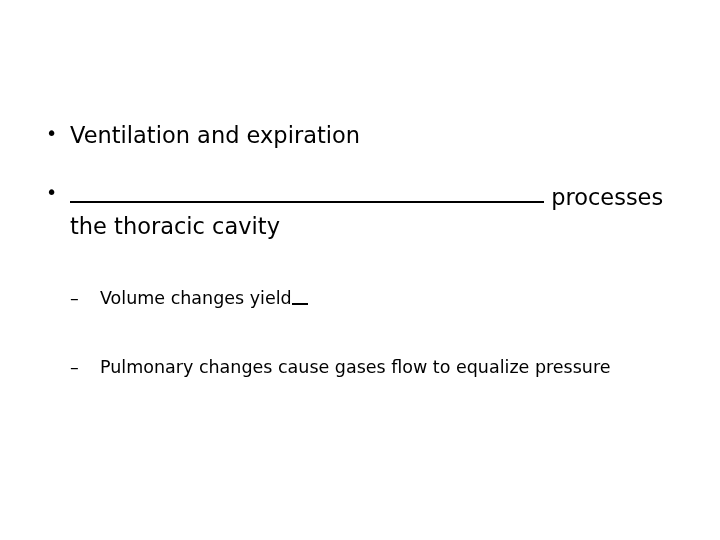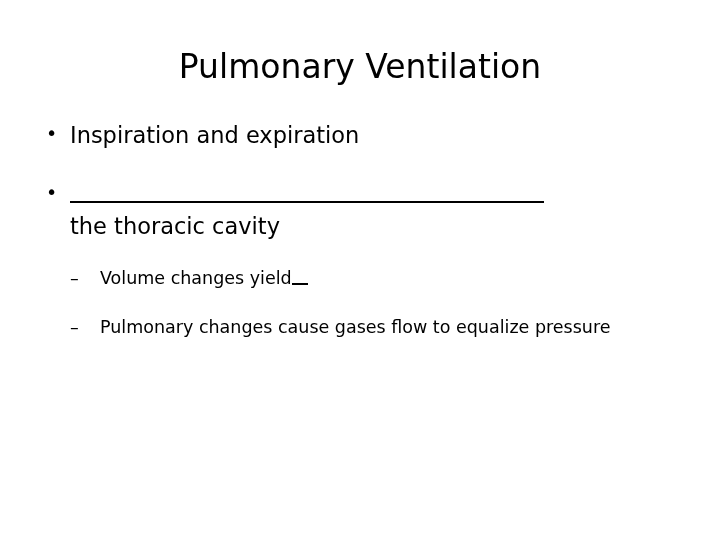--- a/index.html
+++ b/index.html
@@ -74,53 +74,53 @@
   }
   .l2 > .marker {
     position: absolute;
     left: 32px;
     top: 0;
     font-size: 17.5px;
     line-height: 1.32;
   }
   .l2-text {
     display: block;
+    margin-top: 20px;
   }
 
   
   .blank {
     display: inline-block;
     border-bottom: 2px solid #000000;
     vertical-align: 2px;
     height: 0.92em;
   }
   .blank-long   { width: 474px; }
   .blank-medium { width: 437px; }
   .blank-tiny   { width: 16px; vertical-align: -1px; height: 0.55em; }
 </style>
 </head>
 <body>
 
 <div id="slide">
 
-  <div id="slide-title">Pulmonary Ventilation</div>
 
   <div id="body-content">
 
     <div class="l1">
       <span class="marker">•</span>
-      <span class="l1-text">Inspiration and expiration</span>
+      <span class="l1-text">Ventilation and expiration</span>
     </div>
 
     <div class="gap-a"></div>
 
     <div class="l1">
       <span class="marker">•</span>
 
-      <span class="l1-text"><span class="blank blank-long"></span></span>
+      <span class="l1-text"><span class="blank blank-long"></span><span> processes</span></span>
 
 
 
       <span class="l1-text">the thoracic cavity</span>
     </div>
 
     <div class="gap-b"></div>
 
     <div class="l2">
       <span class="marker">–</span>

